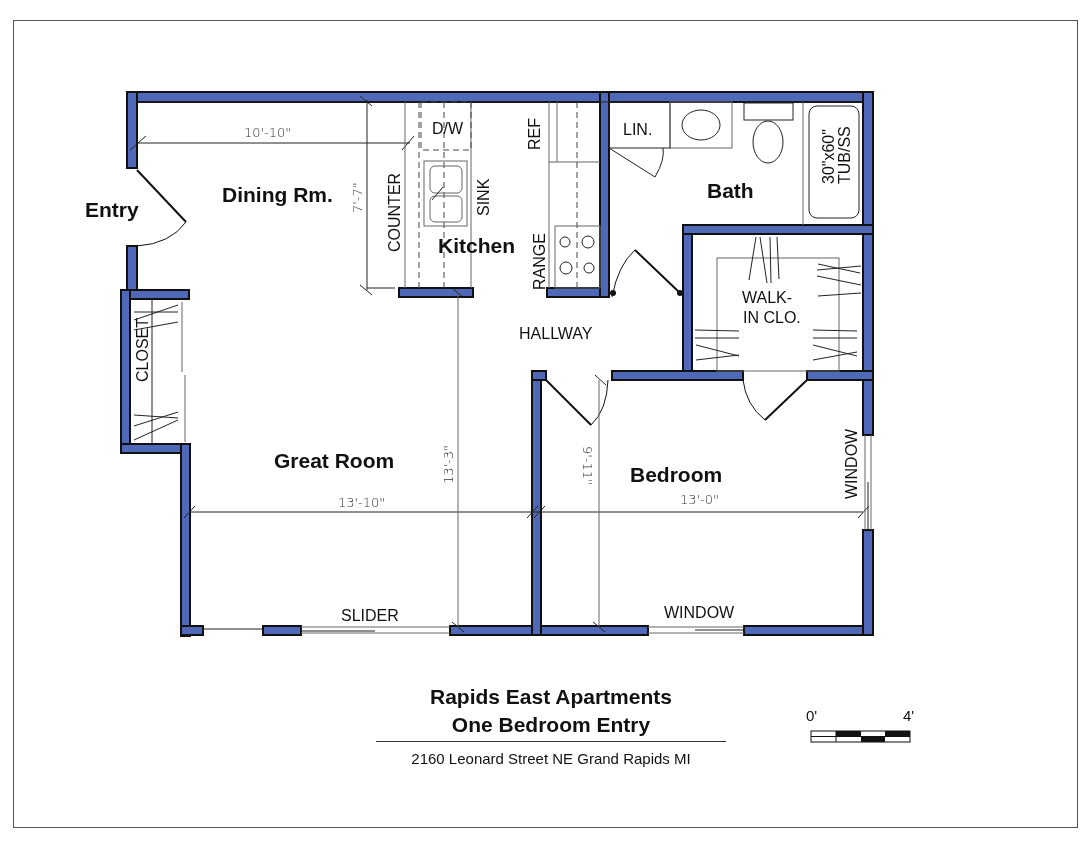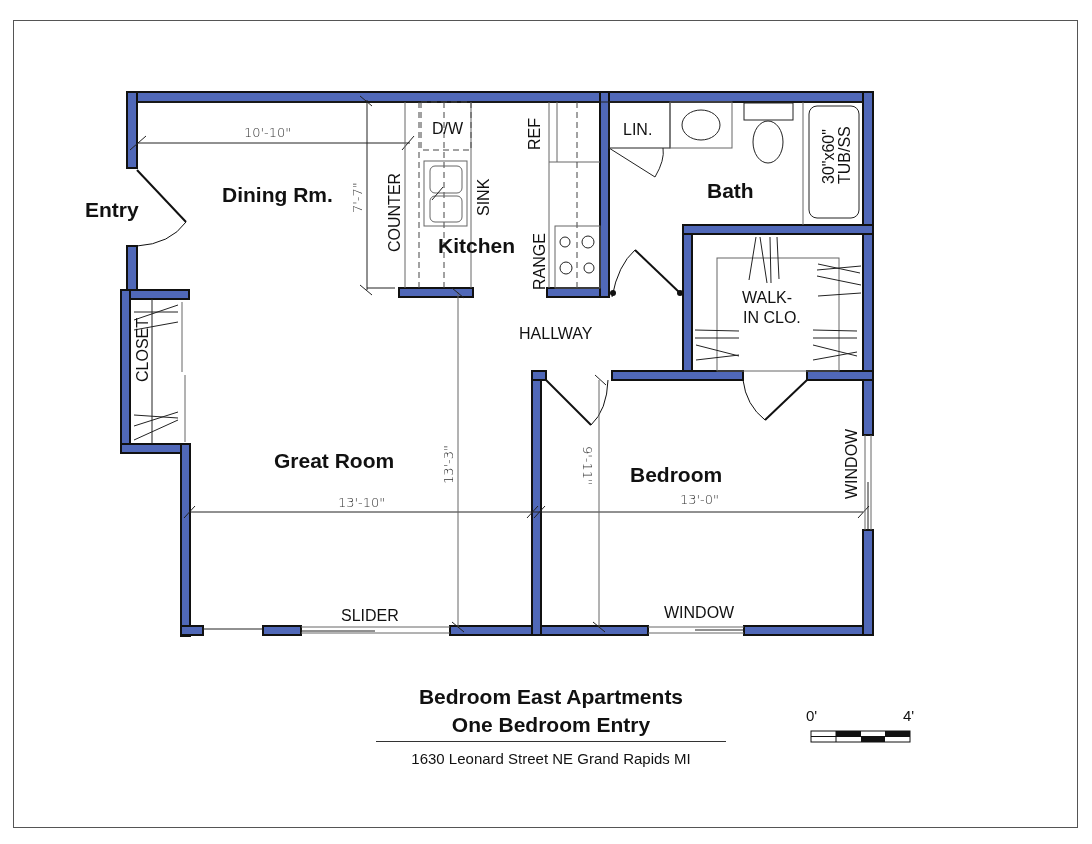--- a/index.html
+++ b/index.html
@@ -219,19 +219,19 @@
   <g>
     <rect x="811" y="731" width="99" height="11" fill="#fff" stroke="#111" stroke-width="1"></rect>
     <rect x="836" y="731" width="25" height="5.5" fill="#111"></rect>
     <rect x="885" y="731" width="25" height="5.5" fill="#111"></rect>
     <rect x="861" y="736.5" width="24" height="5.5" fill="#111"></rect>
     <line x1="811" y1="736.5" x2="910" y2="736.5" stroke="#111" stroke-width="1"></line>
     <line x1="836" y1="731" x2="836" y2="742" stroke="#111" stroke-width="1"></line>
   </g>
 </svg>
 
-<div class="title" style="top:685px;">Bedroom East Apartments</div>
+<div class="title" style="top:685px;">Rapids East Apartments</div>
 <div class="title" style="top:713px;">One Bedroom  Entry</div>
 <div class="rule"></div>
-<div class="addr">1630 Leonard Street NE Grand Rapids MI</div>
+<div class="addr">2160 Leonard Street NE Grand Rapids MI</div>
 
 <div class="scale-lbl" style="left:806px; top:707px;">0'</div>
 <div class="scale-lbl" style="left:903px; top:707px;">4'</div>
 
 </body></html>

